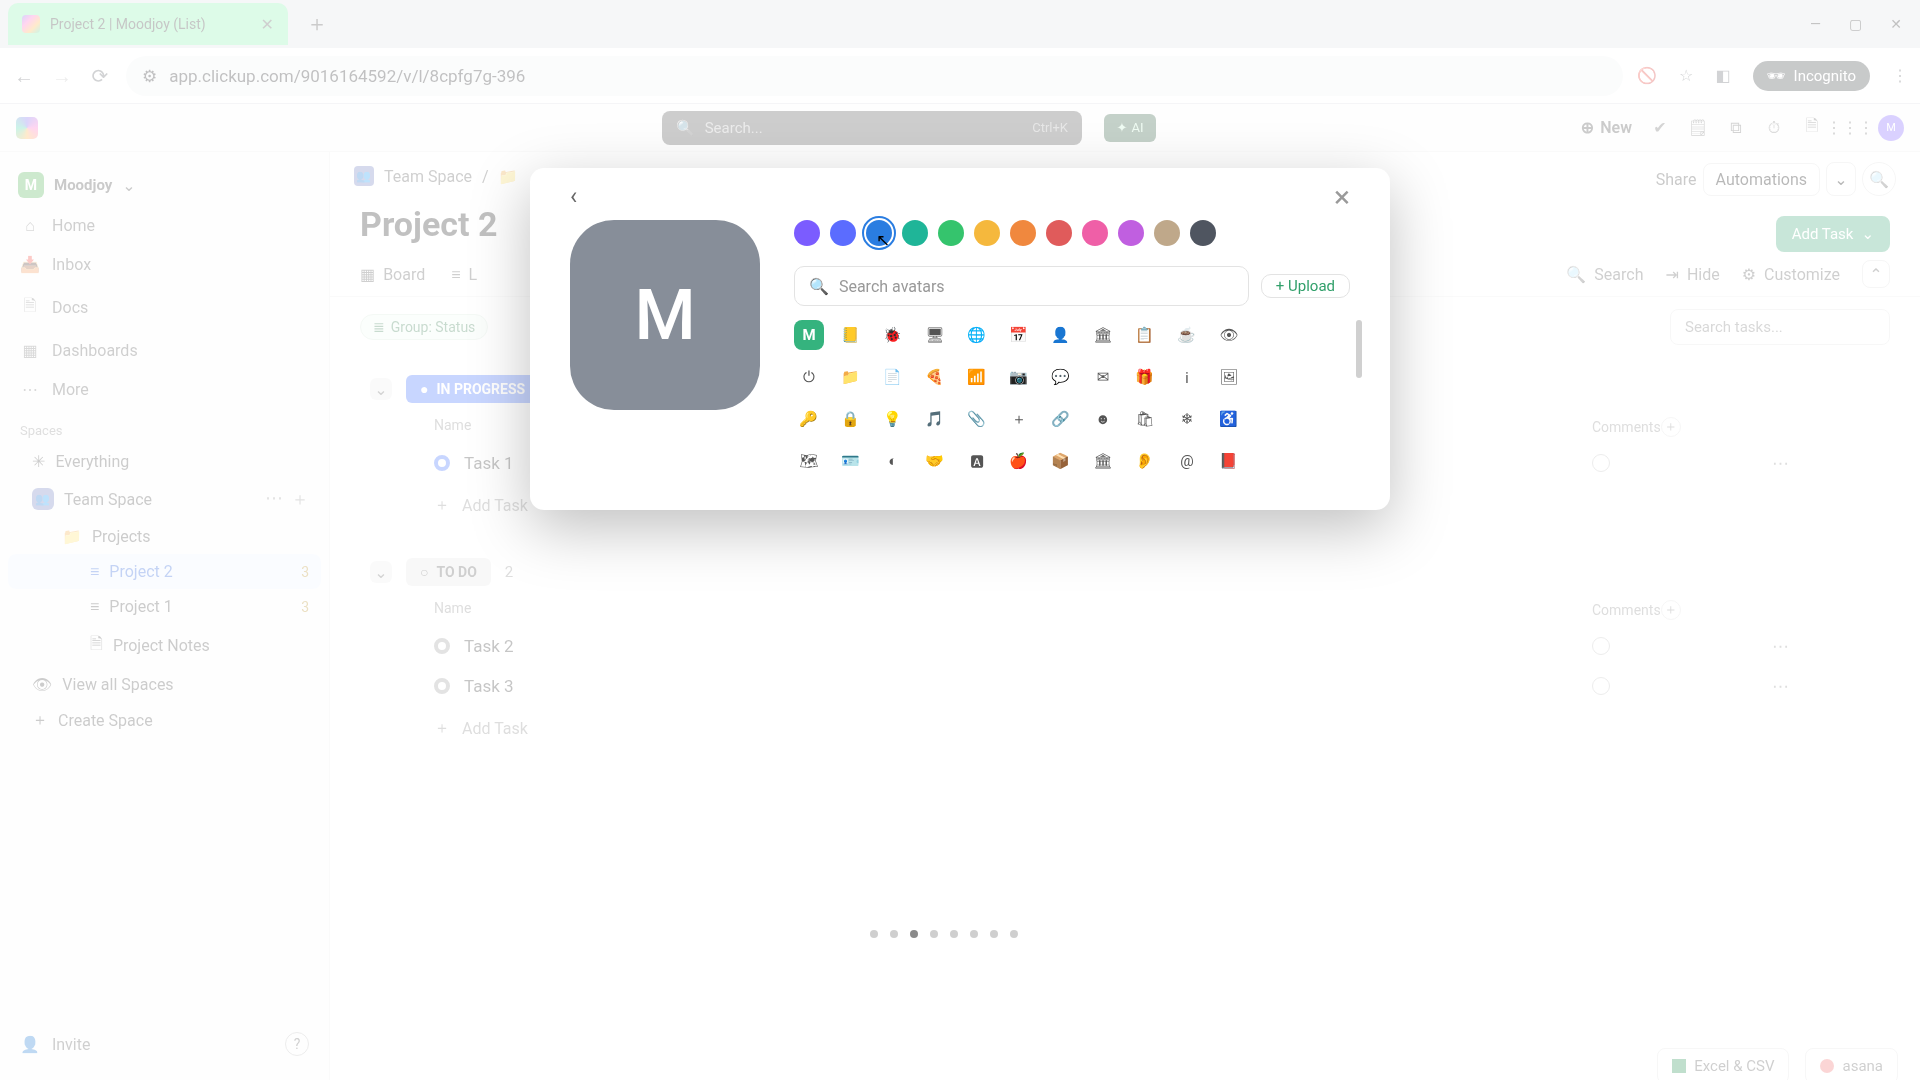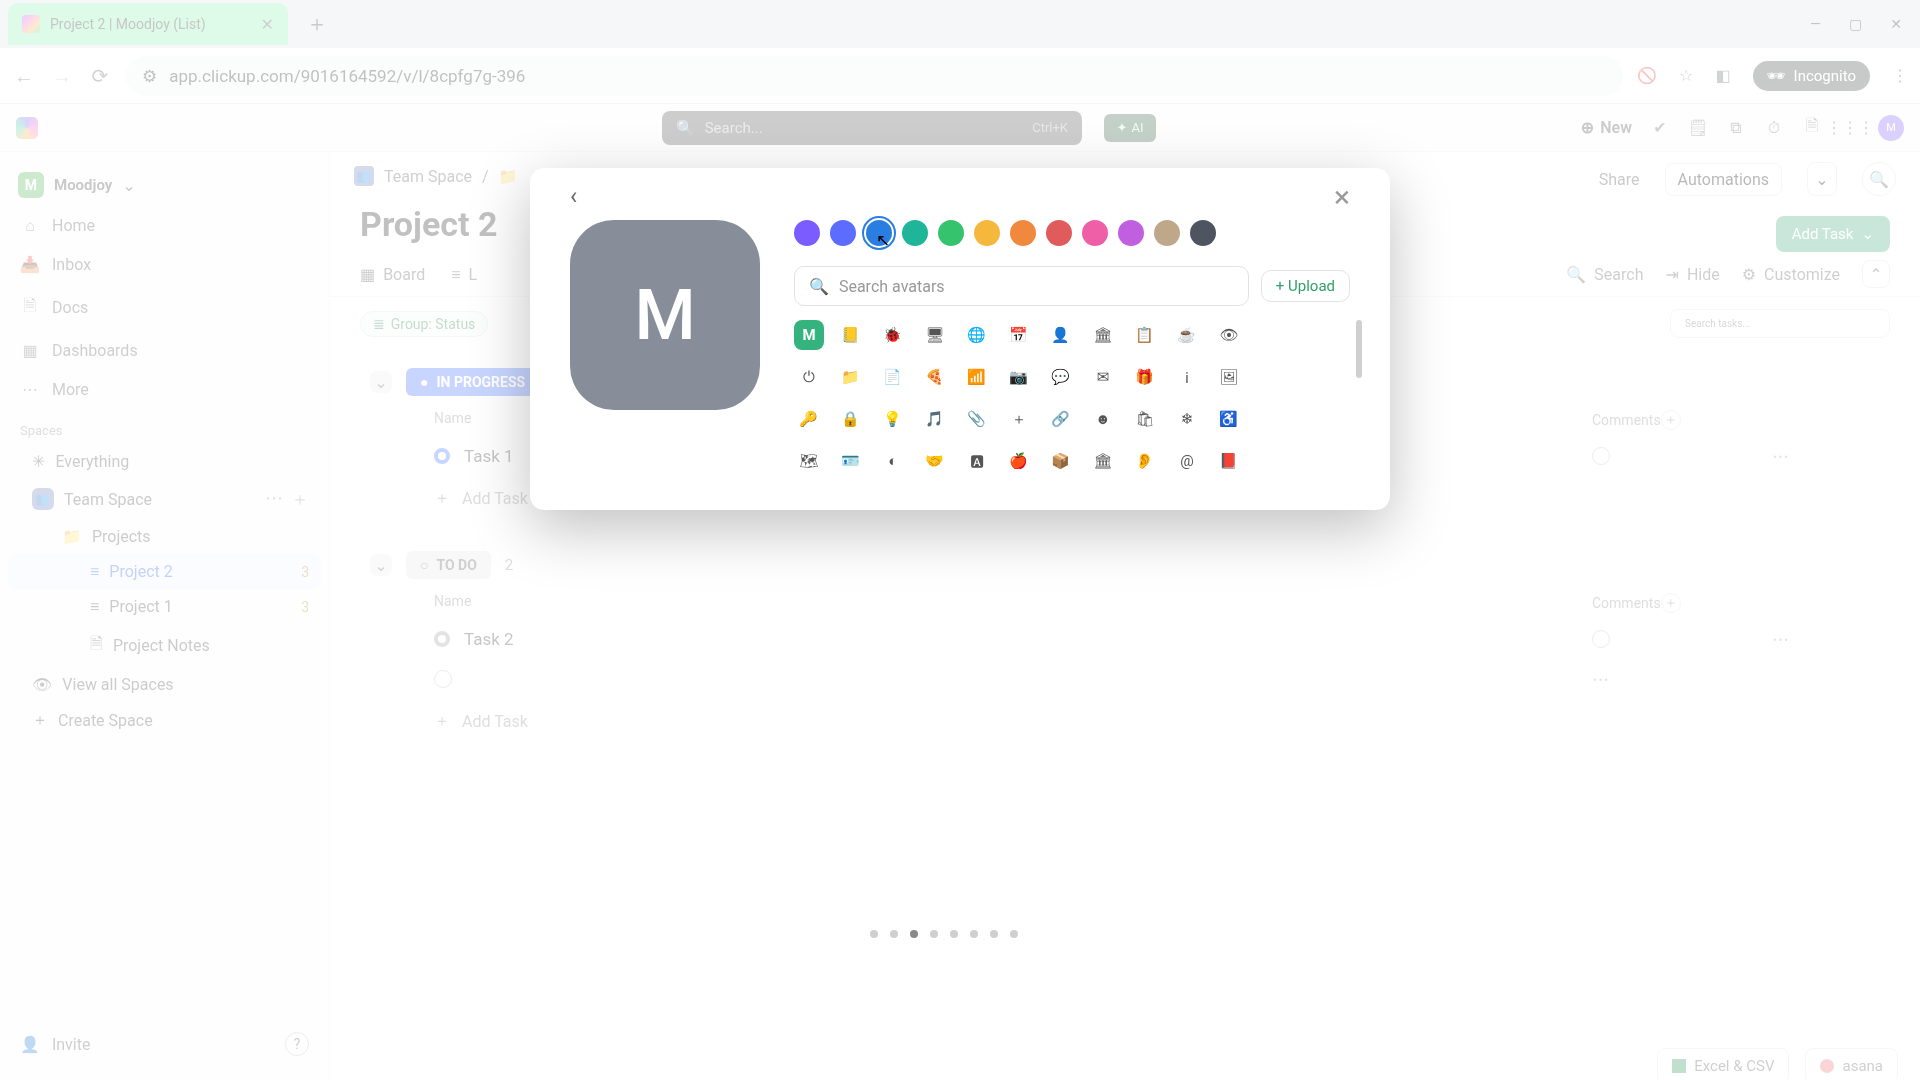--- a/index.html
+++ b/index.html
@@ -48,33 +48,33 @@
   .tree-item.deeper { padding-left: 82px; }
   .tree-item.active { background: #eef4ff; color: #2b63d9; }
   .tree-item .count { margin-left: auto; color: #b8902a; font-size: 14px; }
   .row-hover-ic { margin-left: auto; color: #999; font-size: 18px; display: flex; gap: 8px; }
   .sb-footer { margin-top: auto; display: flex; align-items: center; gap: 12px; padding: 12px; color: #555; }
   .sb-footer .help { margin-left: auto; width: 24px; height: 24px; border: 1px solid #bbb; border-radius: 50%; display: flex; align-items: center; justify-content: center; font-size: 14px; }
 
   .main { flex: 1; padding: 0; position: relative; background: #fff; }
   .crumbs { display: flex; align-items: center; gap: 10px; padding: 14px 24px; color: #555; font-size: 16px; }
   .crumb-ic { width: 20px; height: 20px; background: #6b7bbd; border-radius: 4px; display: inline-flex; align-items: center; justify-content: center; color: #fff; font-size: 12px; }
-  .page-actions { position: absolute; right: 24px; top: 10px; display: flex; align-items: center; gap: 25px; }
+  .page-actions { position: absolute; right: 24px; top: 10px; display: flex; align-items: center; gap: 6px; }
   .btn-plain { color: #444; font-size: 16px; }
   .btn-auto { border: 1px solid #ddd; border-radius: 8px; padding: 6px 12px; display: flex; align-items: center; gap: 8px; }
   .chev-box { border: 1px solid #ddd; border-radius: 8px; width: 30px; height: 34px; display: flex; align-items: center; justify-content: center; }
   .title-row { padding: 4px 30px 8px; }
   .page-title { font-size: 34px; font-weight: 700; color: #222; }
   .viewbar { display: flex; align-items: center; gap: 26px; padding: 8px 30px; border-bottom: 1px solid #eee; color: #555; font-size: 16px; }
   .view-chip { display: flex; align-items: center; gap: 8px; }
   .view-right { margin-left: auto; display: flex; align-items: center; gap: 22px; }
   .add-task { background: #3aa776; color: #fff; border-radius: 8px; padding: 9px 16px; display: flex; align-items: center; gap: 8px; font-size: 15px; position: absolute; right: 30px; top: 64px; }
   .group-row { padding: 12px 30px; display: flex; align-items: center; gap: 14px; }
   .g-pill { border: 1px solid #d7e8db; background: #f1faf4; color: #3a7d52; border-radius: 16px; padding: 4px 12px; font-size: 14px; display: flex; align-items: center; gap: 6px; }
-  .search-tasks { margin-left: auto; border: 1px solid #e3e3e3; border-radius: 8px; padding: 8px 14px; font-size: 10px; color: #8b5cf6; width: 220px; background: #fff; }
+  .search-tasks { margin-left: auto; border: 1px solid #e3e3e3; border-radius: 8px; padding: 8px 14px; font-size: 15px; color: #8b5cf6; width: 220px; background: #fff; }
 
   .listblock { padding: 4px 20px 12px 40px; }
   .status-head { display: flex; align-items: center; gap: 14px; margin: 14px 0 8px; }
   .caret-btn { width: 22px; height: 22px; border-radius: 6px; background: #eee; display: flex; align-items: center; justify-content: center; color: #666; }
   .status-pill { border-radius: 6px; padding: 6px 14px; color: #fff; font-size: 14px; font-weight: 700; display: flex; align-items: center; gap: 8px; }
   .sp-inprog { background: #3c6cff; }
   .sp-todo { background: #e7e7e7; color: #555; }
   .cols { display: grid; grid-template-columns: 1fr 160px 120px; gap: 20px; color: #888; font-size: 14px; padding: 6px 8px 6px 64px; }
   .cols-right { display: flex; align-items: center; }
   .task-row { display: grid; grid-template-columns: 1fr 160px 120px; gap: 20px; align-items: center; padding: 10px 8px 10px 64px; font-size: 17px; color: #333; }
@@ -100,21 +100,21 @@
   .m-body { display: flex; gap: 34px; }
   .avatar-big { width: 190px; height: 190px; border-radius: 44px; background: #878e99; color: #fff; display: flex; align-items: center; justify-content: center; font-size: 70px; font-weight: 500; }
   .right-col { flex: 1; }
   .lbl { font-size: 13px; letter-spacing: 0.5px; color: #8a8a8a; font-weight: 600; margin-bottom: 12px; }
   .color-row { display: flex; gap: 10px; margin-bottom: 20px; }
   .sw { width: 26px; height: 26px; border-radius: 50%; position: relative; }
   .sw.sel::after { content: ""; position: absolute; inset: -4px; border: 2px solid #2a7de1; border-radius: 50%; }
   .cursor { position: absolute; left: 10px; top: 10px; font-size: 17px; color: #000; pointer-events: none; }
   .av-search { display: flex; align-items: center; gap: 12px; margin-bottom: 14px; }
   .av-search-box { flex: 1; border: 1px solid #e3e3e3; border-radius: 10px; height: 40px; display: flex; align-items: center; padding: 0 14px; color: #999; gap: 10px; }
-  .upload { color: #32a06b; font-size: 15px; border: 1px solid #e3e3e3; border-radius: 10px; height: 32px; padding: 0 14px; display: flex; align-items: center; }
+  .upload { color: #32a06b; font-size: 15px; border: 1px solid #e3e3e3; border-radius: 10px; height: 24px; padding: 0 14px; display: flex; align-items: center; }
   .avatar-grid { display: grid; grid-template-columns: repeat(11, 30px); gap: 12px 12px; max-height: 150px; overflow: hidden; position: relative; }
   .ag-scroll { position: absolute; right: -12px; top: 0; width: 6px; height: 58px; background: #d0d0d0; border-radius: 3px; }
   .ag { width: 30px; height: 30px; border-radius: 8px; display: flex; align-items: center; justify-content: center; color: #555; font-size: 15px; }
   .ag.sel { background: #35b37e; color: #fff; font-weight: 700; }
   .next-btn { margin-top: 42px; width: 100%; height: 60px; border-radius: 10px; background: #3bb07a; color: #fff; font-size: 22px; font-weight: 600; display: flex; align-items: center; justify-content: center; }
   .dots { display: flex; gap: 12px; justify-content: center; margin-top: 26px; }
   .dot { width: 8px; height: 8px; border-radius: 50%; background: #cfcfcf; }
   .dot.on { background: #8a8a8a; }
 </style>
 </head>
@@ -369,20 +369,24 @@
       </div>
       <div class="task-row">
         <div class="task-left">
             <span class="radio grey"></span>
             <span>Task 2</span>
           </div>
         <span class="comment-circ"></span>
         <span class="row-more">⋯</span>
       </div>
       <div class="task-row">
+        <div class="task-left">
+            <span class="radio grey"></span>
+            <span>Task 3</span>
+          </div>
         <span class="comment-circ"></span>
         <span class="row-more">⋯</span>
       </div>
       <div class="add-task-row">
           <span>＋</span>
           <span>Add Task</span>
         </div>
     </div>
 
     <div class="bottom-imp">

